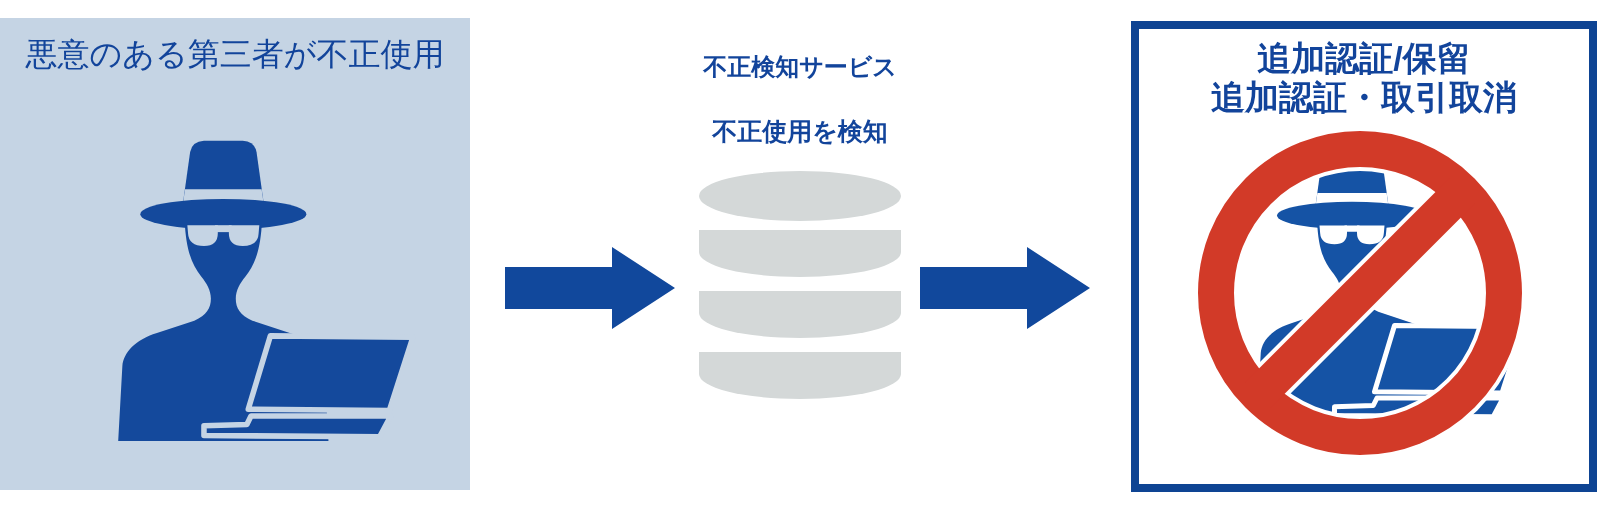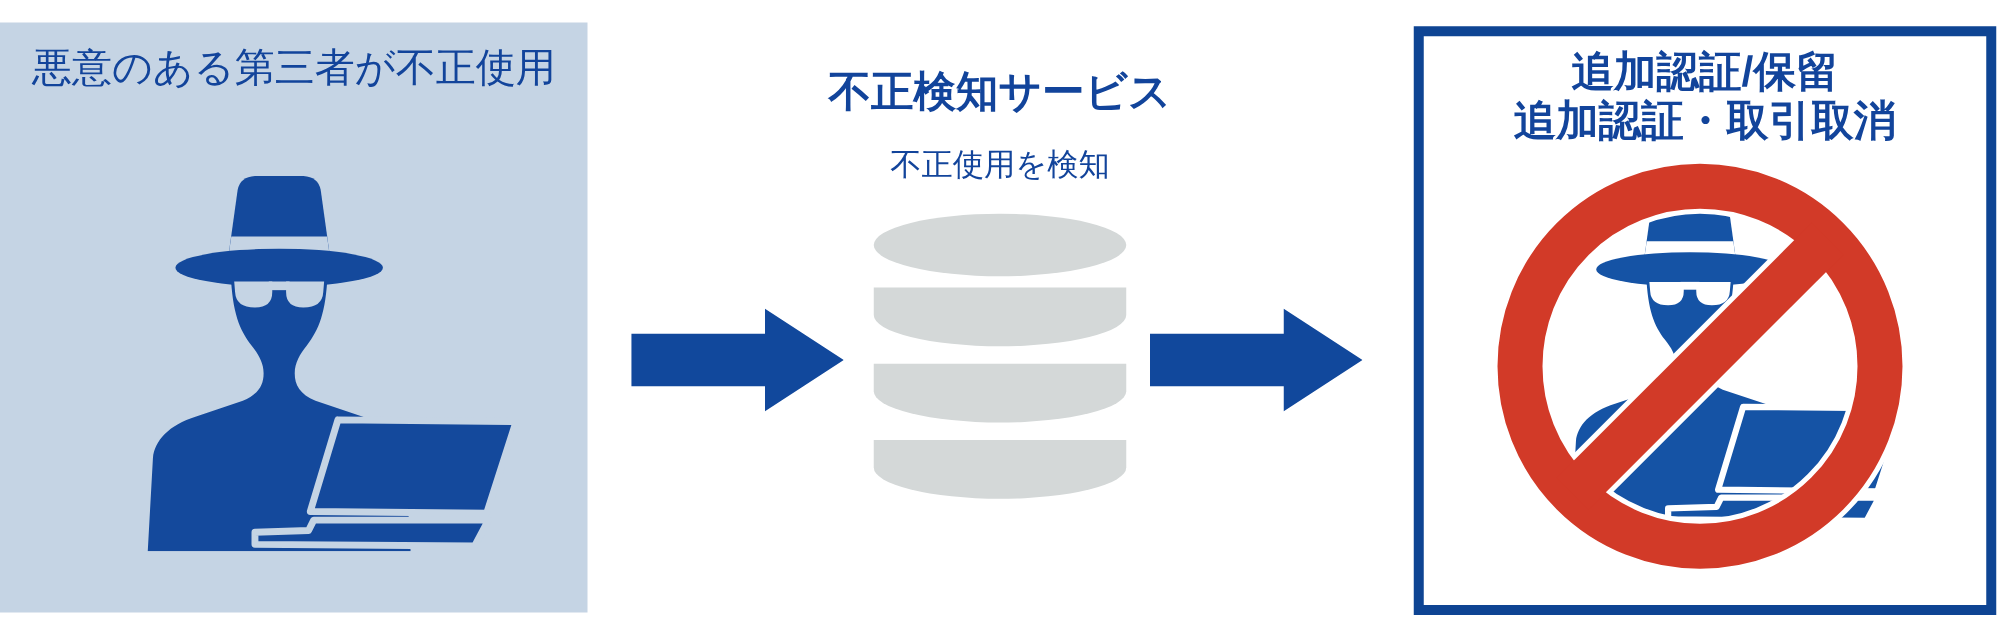--- a/index.html
+++ b/index.html
@@ -31,25 +31,25 @@
     white-space:nowrap;
   }
   .hacker-left{position:absolute;left:85px;top:91px;}
   .icon-left{color:var(--icon_blue_left,#14499C);}
   .icon-left .gap{fill:var(--panel_background,#C5D4E4);}
   .icon-left .lap{stroke:var(--panel_background,#C5D4E4);stroke-width:4;stroke-linejoin:round;}
 
   
   .detect-title{
     left:600px;top:51px;width:400px;text-align:center;
-    font-size:34px;font-weight:700;color:var(--text_blue,#12449B);white-space:nowrap;
+    font-size:24px;font-weight:700;color:var(--text_blue,#12449B);white-space:nowrap;
   }
   .detect-caption{
     left:600px;top:115px;width:400px;text-align:center;
-    font-size:25px;font-weight:400;color:var(--text_blue,#12449B);white-space:nowrap;
+    font-size:25px;font-weight:700;color:var(--text_blue,#12449B);white-space:nowrap;
   }
   .db-svg{left:697px;top:170px;}
   .db-fill{fill:var(--database_gray,#D4D8D8);}
 
   
   .arrow-1{left:505px;top:246px;}
   .arrow-2{left:920px;top:246px;}
   .arrow-fill{fill:var(--arrow_blue,#11489C);}
 
   

